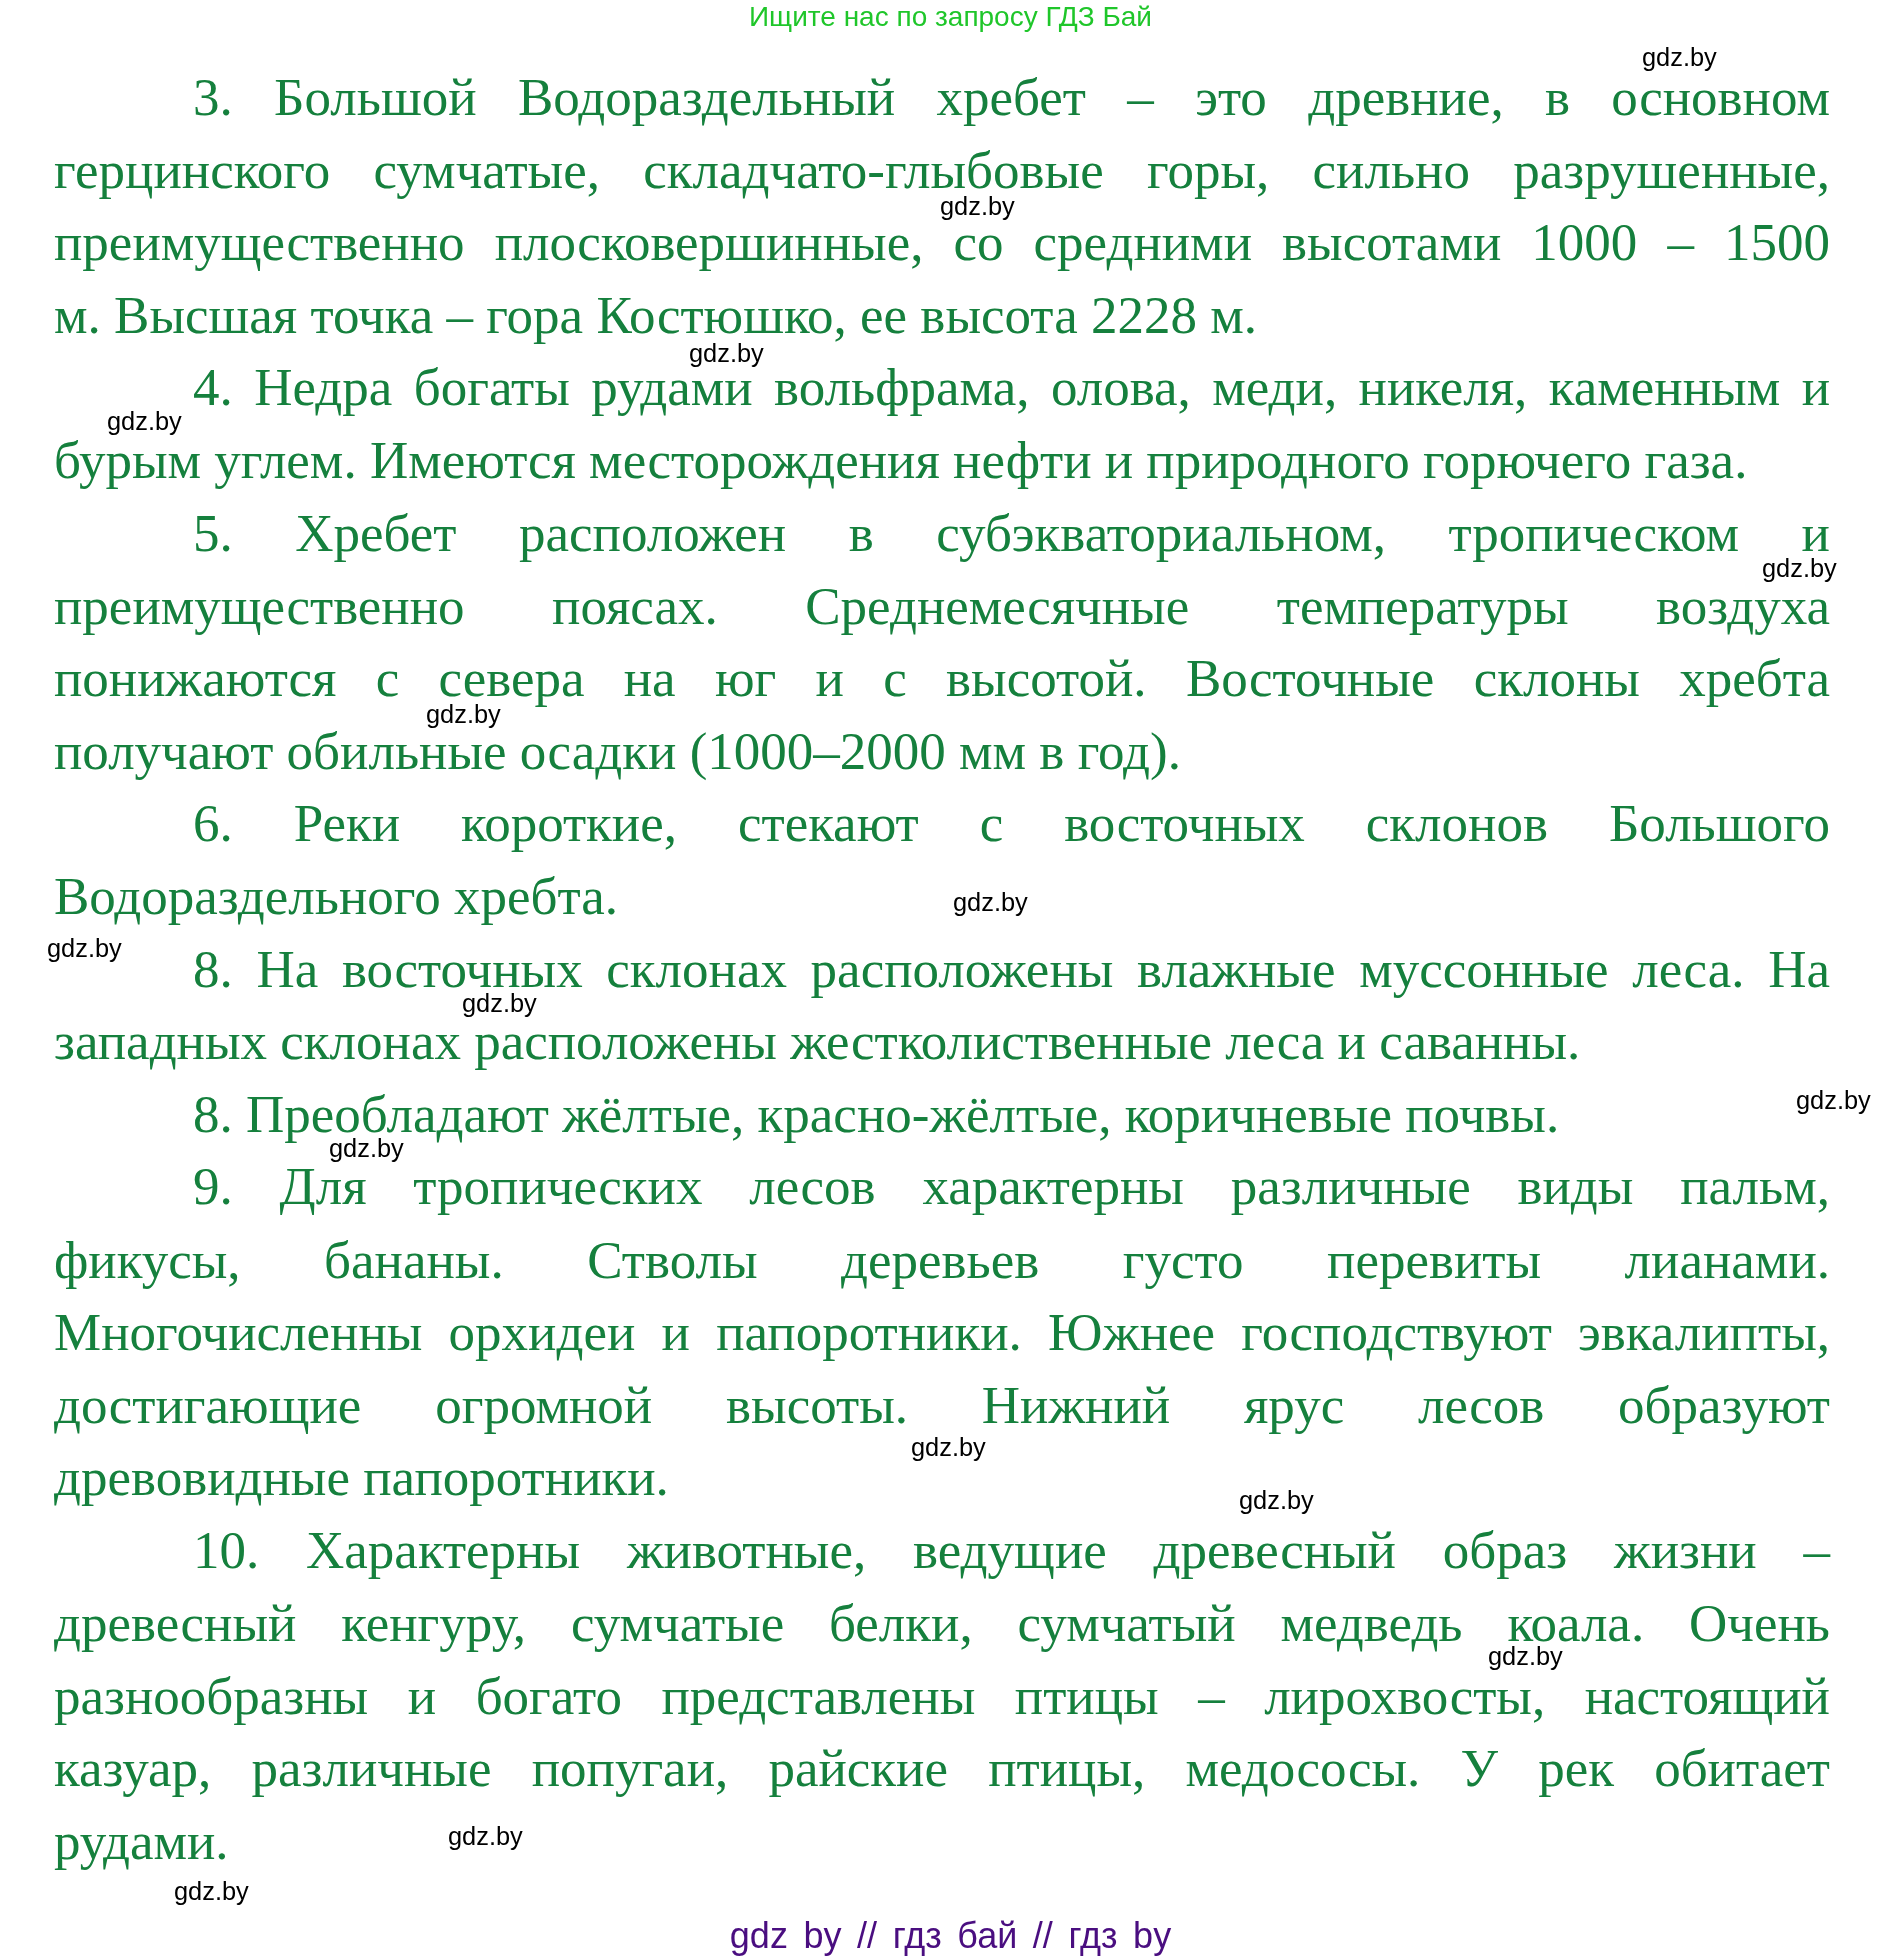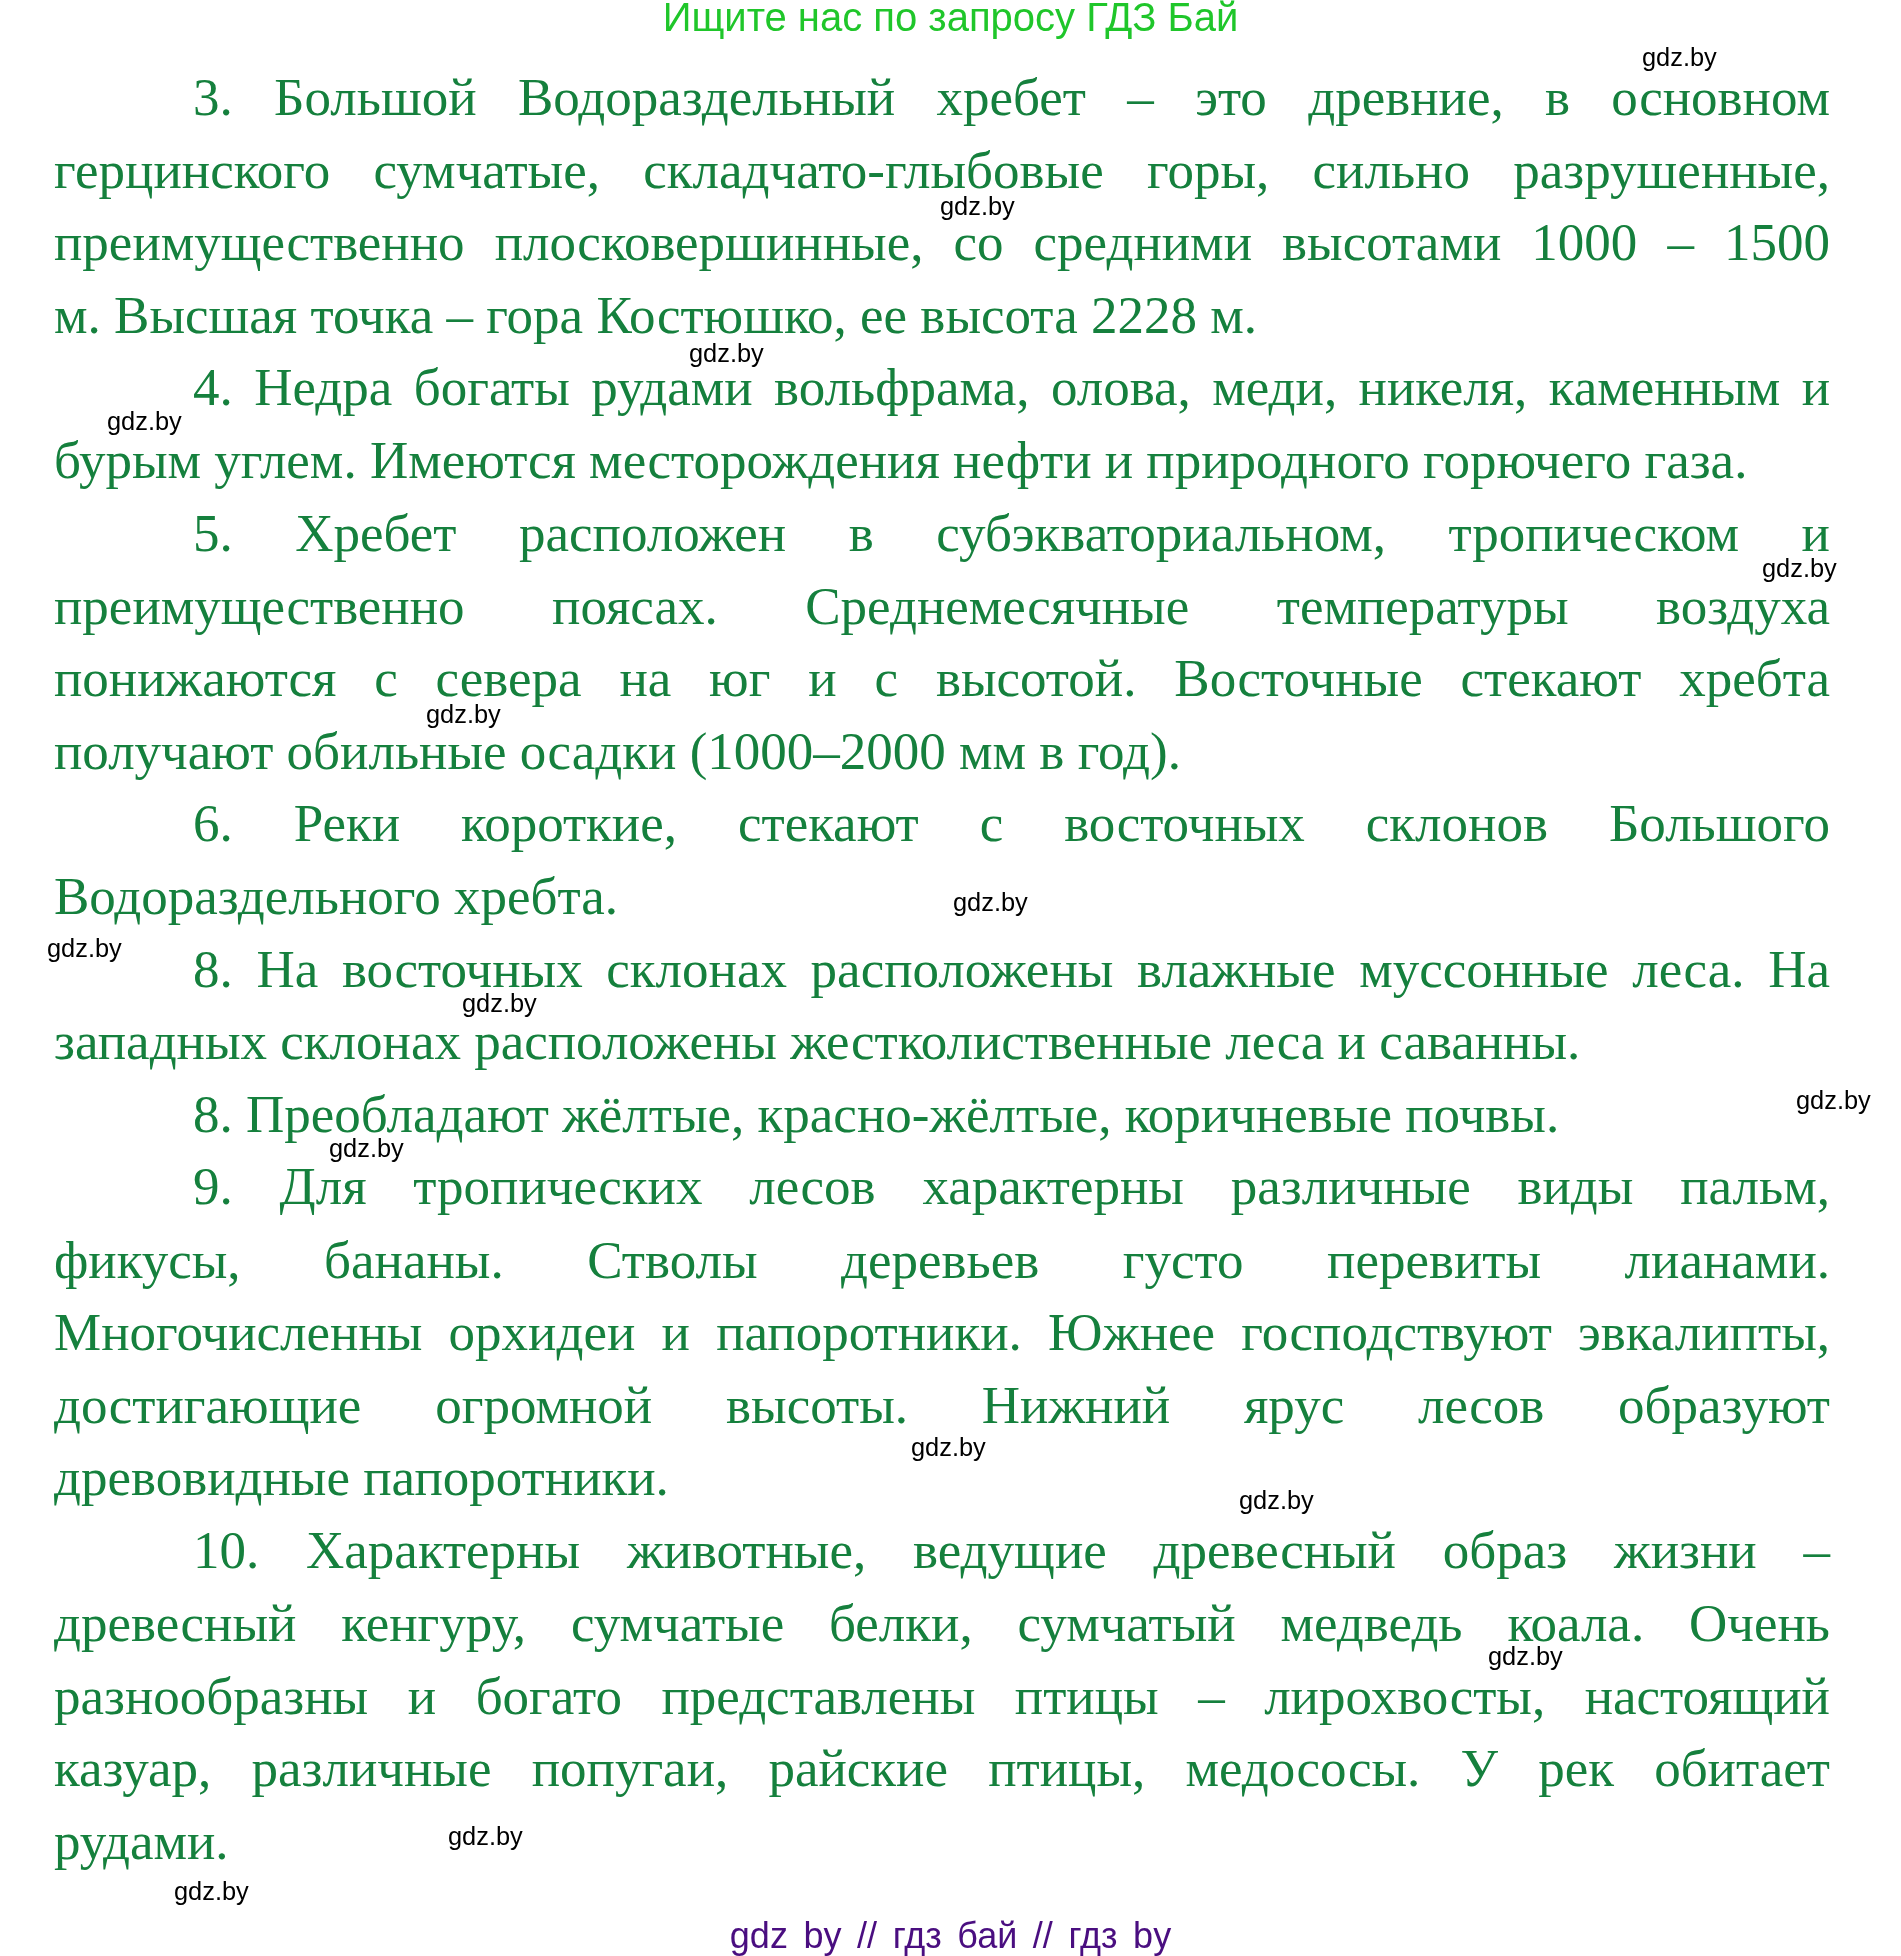--- a/index.html
+++ b/index.html
@@ -1,20 +1,20 @@
 <!DOCTYPE html>
 <html style="font-size:15px"><head>
 <meta charset="utf-8">
 <style>
   html, body { margin: 0; padding: 0; background: #ffffff; }
   body { width: 1901px; height: 1957px; position: relative; overflow: hidden; }
   .header {
     position: absolute; left: 0; width: 1901px; top: 0; height: 38px;
     text-align: center; font-family: "Liberation Sans", sans-serif;
-    font-size: 40px; line-height: 34px; color: #1fc62a;
+    font-size: 28px; line-height: 34px; color: #1fc62a;
   }
   .footer {
     position: absolute; left: 0; width: 1901px; top: 1917px; height: 40px;
     text-align: center; font-family: "Liberation Sans", sans-serif;
     font-size: 36px; line-height: 38px; color: #4a0e80; word-spacing: 5.6px;
   }
   .line {
     position: absolute; left: 54px; width: 1776px; height: 66px;
     font-family: "Liberation Serif", serif; font-size: 53px; line-height: 66px;
     color: #15803d; white-space: nowrap;
@@ -33,21 +33,21 @@
 
 <div id="doc">
   <div class="line j indent" style="top:64px">3. Большой Водораздельный хребет – это древние, в основном</div>
   <div class="line j" style="top:137px">герцинского сумчатые, складчато-глыбовые горы, сильно разрушенные,</div>
   <div class="line j" style="top:209px">преимущественно плосковершинные, со средними высотами 1000 – 1500</div>
   <div class="line" style="top:282px">м. Высшая точка – гора Костюшко, ее высота 2228 м.</div>
   <div class="line j indent" style="top:354px">4. Недра богаты рудами вольфрама, олова, меди, никеля, каменным и</div>
   <div class="line" style="top:427px">бурым углем. Имеются месторождения нефти и природного горючего газа.</div>
   <div class="line j indent" style="top:500px">5. Хребет расположен в субэкваториальном, тропическом и</div>
   <div class="line j" style="top:573px">преимущественно поясах. Среднемесячные температуры воздуха</div>
-  <div class="line j" style="top:645px">понижаются с севера на юг и с высотой. Восточные стекают хребта</div>
+  <div class="line j" style="top:645px">понижаются с севера на юг и с высотой. Восточные склоны хребта</div>
   <div class="line" style="top:718px">получают обильные осадки (1000–2000 мм в год).</div>
   <div class="line j indent" style="top:790px">6. Реки короткие, стекают с восточных склонов Большого</div>
   <div class="line" style="top:863px">Водораздельного хребта.</div>
   <div class="line j indent" style="top:936px">8. На восточных склонах расположены влажные муссонные леса. На</div>
   <div class="line" style="top:1008px">западных склонах расположены жестколиственные леса и саванны.</div>
   <div class="line indent" style="top:1081px">8. Преобладают жёлтые, красно-жёлтые, коричневые почвы.</div>
   <div class="line j indent" style="top:1153px">9. Для тропических лесов характерны различные виды пальм,</div>
   <div class="line j" style="top:1227px">фикусы, бананы. Стволы деревьев густо перевиты лианами.</div>
   <div class="line j" style="top:1299px">Многочисленны орхидеи и папоротники. Южнее господствуют эвкалипты,</div>
   <div class="line j" style="top:1372px">достигающие огромной высоты. Нижний ярус лесов образуют</div>

